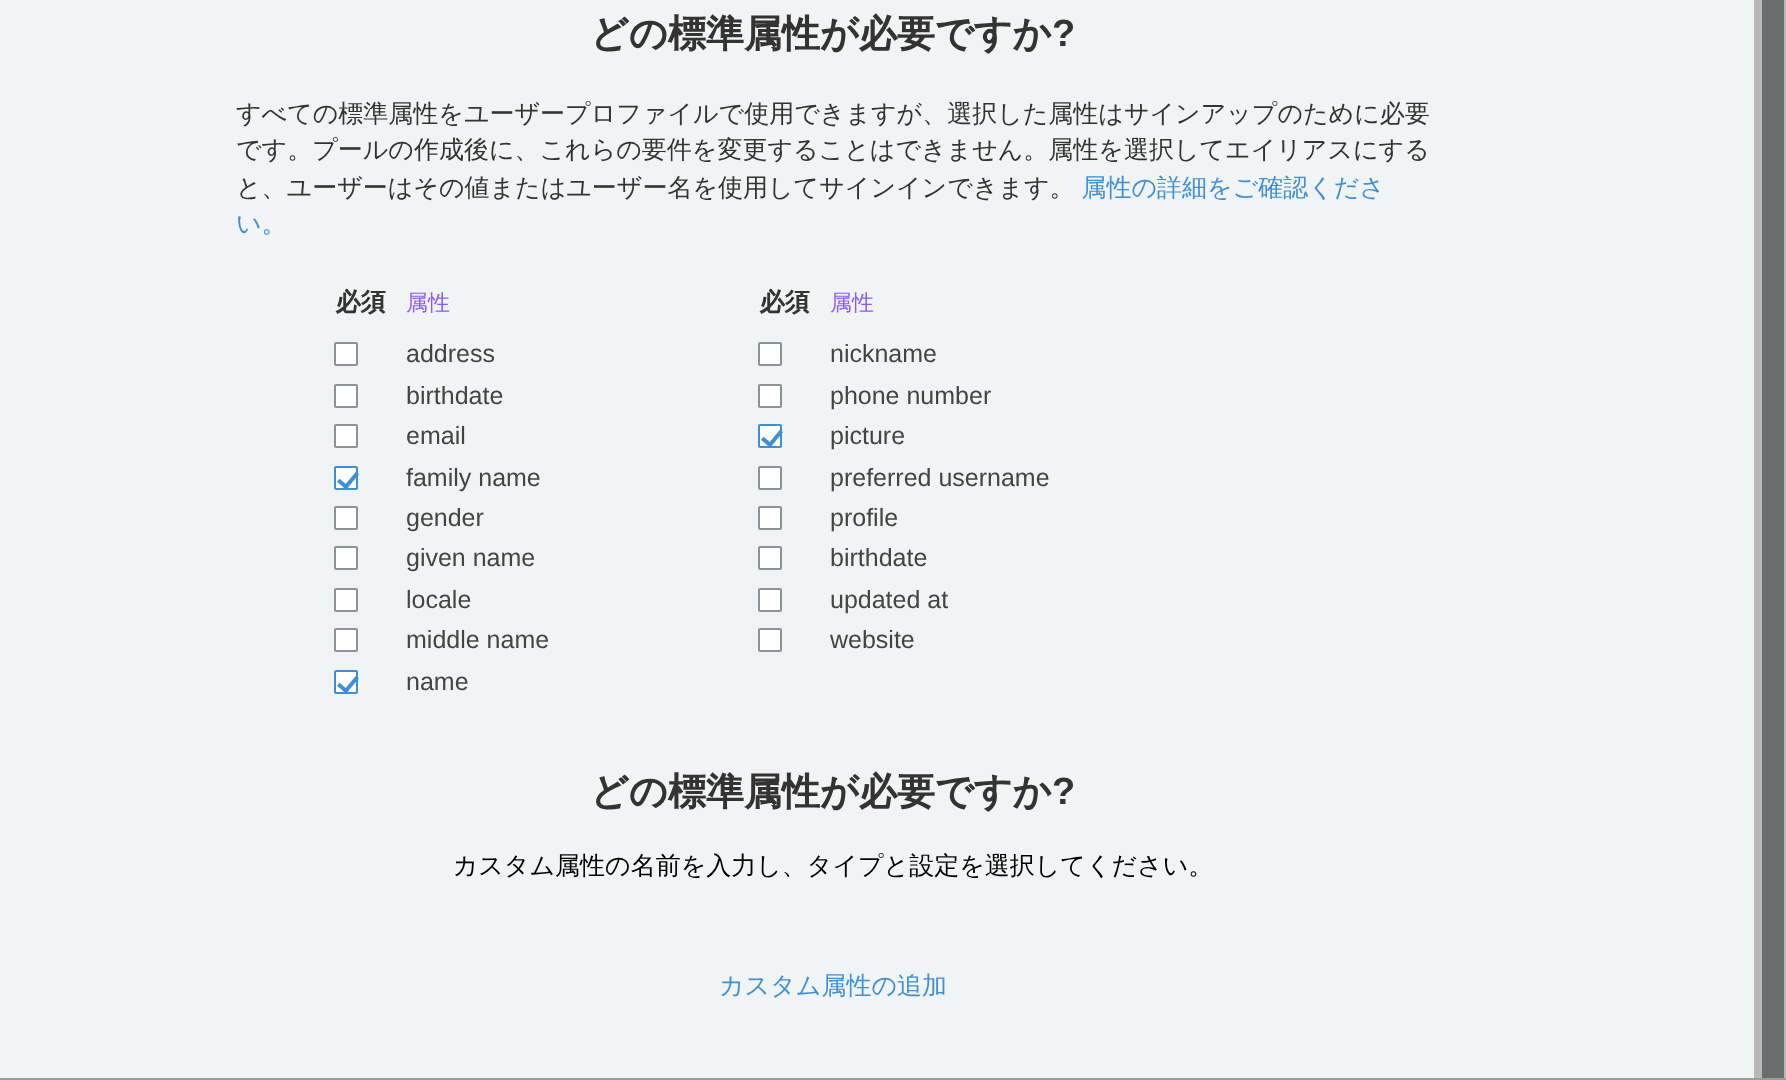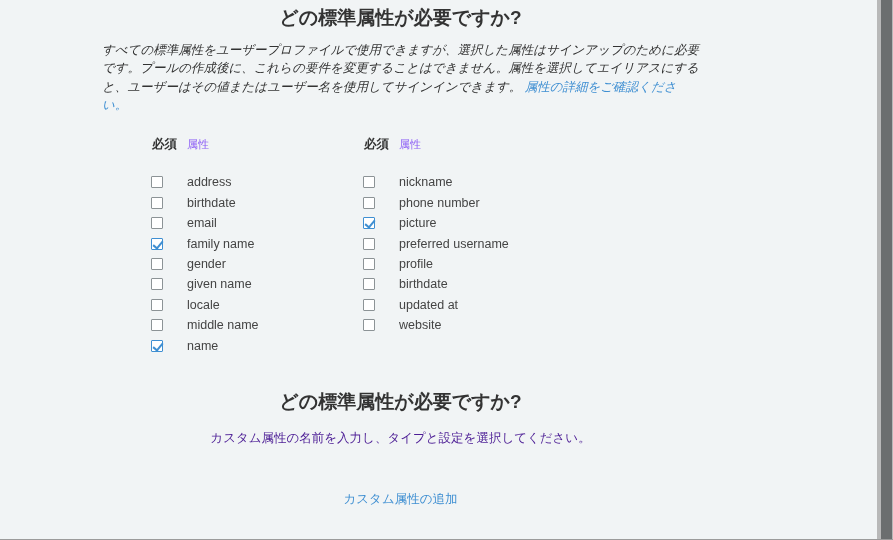--- a/index.html
+++ b/index.html
@@ -11,21 +11,21 @@
     height: 540px;
     overflow: hidden;
     background: #f1f4f5;
     font-family: "Liberation Sans", "DejaVu Sans", sans-serif;
     color: #333333;
     position: relative;
   }
 
   #page {
     position: absolute;
-    left: 0;
+    left: 16px;
     top: 0;
     width: 801px;
     height: 539px;
     background: #f1f4f5;
     overflow: hidden;
   }
 
   .content {
     width: 605px;
     margin: 0 auto;
@@ -46,24 +46,23 @@
 
   p.section-desc {
     font-size: 12.5px;
     line-height: 18.3px;
     color: #333333;
     margin: 0;
     text-align: left;
   }
 
   #intro-desc {
-    margin-top: 9px;
+    margin-top: 16px;
     margin-left: 4px;
     width: 598px;
-    font-style: italic;
   }
 
   a.inline-link {
     color: #3f8fd2;
     text-decoration: none;
     cursor: pointer;
   }
 
   
   #attr-table {
@@ -74,21 +73,21 @@
   }
   .attr-col {
     width: 212px;
   }
   .attr-col.col-right { margin-left: 0px; }
 
   .attr-head {
     display: flex;
     align-items: baseline;
     height: 18px;
-    margin-bottom: 18px;
+    margin-bottom: 6px;
   }
   .attr-head .h-req {
     width: 37px;
     font-size: 12.5px;
     font-weight: bold;
     color: #333333;
     text-align: left;
     padding-left: 2px;
     box-sizing: border-box;
   }
@@ -151,21 +150,21 @@
   #custom-title {
     font-size: 19px;
     font-weight: bold;
     color: #333333;
     line-height: 28px;
     margin: 0;
   }
   #custom-desc {
     margin-top: 13px;
     font-size: 12.5px;
-    color: #4c1d95;
+    color: #000000;
     line-height: 18px;
   }
   #add-custom-wrap {
     margin-top: 42px;
     text-align: center;
   }
   a#add-custom-link {
     font-size: 12.5px;
     font-weight: normal;
     color: #3f8fd2;

